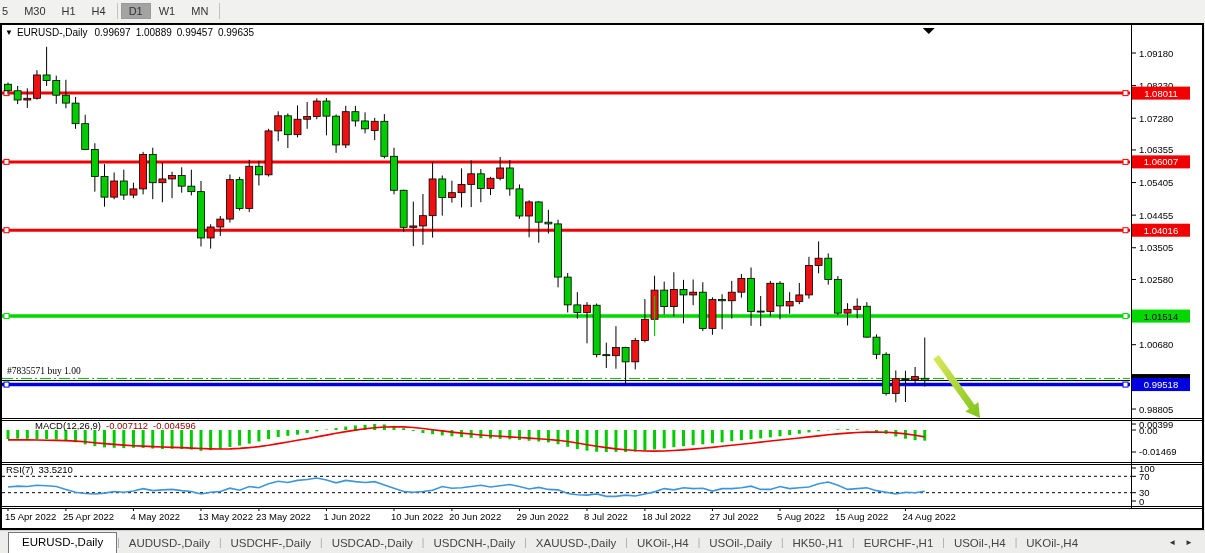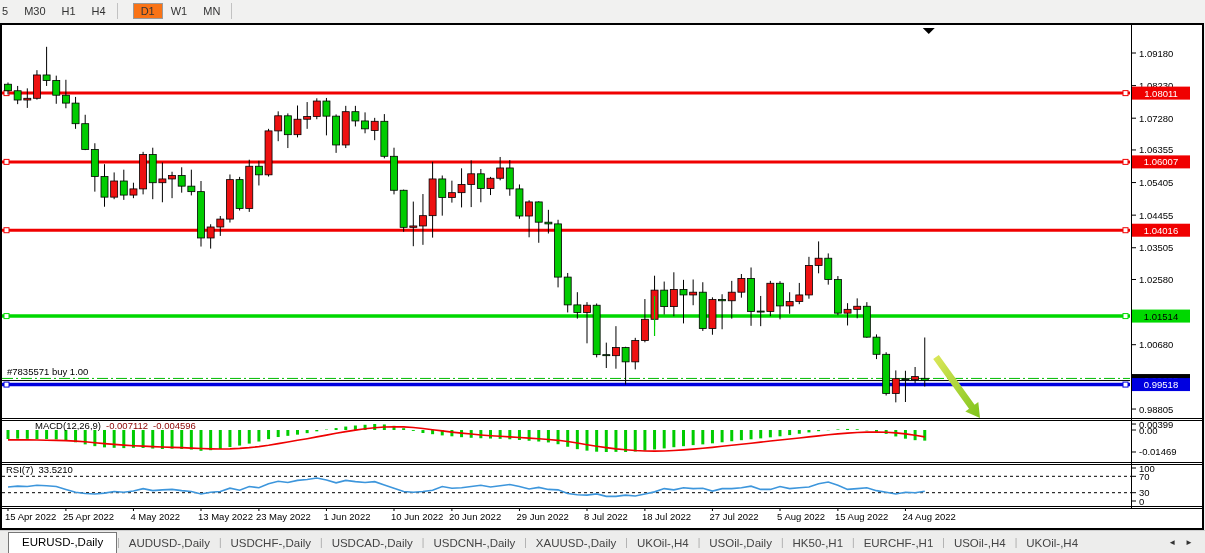--- a/index.html
+++ b/index.html
@@ -4,28 +4,28 @@
 <style>
   html,body{margin:0;padding:0;}
   body{width:1205px;height:553px;overflow:hidden;background:#f0f0f0;
        font-family:"Liberation Sans", sans-serif;position:relative;}
   #app{position:absolute;inset:0;}
   svg{position:absolute;left:0;top:0;}
   .toolbar{position:absolute;left:0;top:0;width:1205px;height:22px;background:#f1f1f0;
            display:flex;align-items:center;z-index:3;}
   .tf{font-size:11px;color:#333;padding:2px 8px;cursor:default;}
   .tf.first{padding-left:2px;}
-  .tf.active{background:#f97316;border:1px solid #9a9a9a;padding:1px 7px;margin-left:12px;}
+  .tf.active{background:#a3a3a3;border:1px solid #9a9a9a;padding:1px 7px;}
   .vsep{width:1px;height:16px;background:#c2c2c2;margin:0 3px;}
   .overlay{position:absolute;z-index:2;color:#000;white-space:nowrap;}
   .title{left:5px;top:27px;font-size:10px;}
   .title .sym{margin-left:4px;margin-right:7px;}
   .title .num{margin-right:5px;}
   .dd{font-size:8px;position:relative;top:-1px;}
-  .olabel{left:7px;top:366px;font-size:9.5px;}
+  .olabel{left:7px;top:366px;font-size:9.5px;font-family:Liberation Serif, serif;}
   .ind{font-size:9.5px;}
   .macdl{left:6px;top:420px;margin-left:29px;}
   .rsil{left:6px;top:464px;}
   .ind .val{color:#8b0000;margin-left:5px;}
   .rsil .val{color:#000;}
   .tabbar{position:absolute;left:0;top:530px;width:1205px;height:23px;background:#ededec;
           display:flex;align-items:center;z-index:3;border-top:1px solid #cfcfcf;}
   .tab{font-size:11.5px;color:#444;padding:2px 9px;cursor:default;}
   .tab.active{background:#fff;color:#000;border:1px solid #777;border-bottom:none;
               padding:3px 13px 5px 13px;margin-left:8px;}
@@ -458,20 +458,23 @@
     <span class="tf">M30</span>
     <span class="tf">H1</span>
     <span class="tf">H4</span>
     <span class="vsep"></span>
     <span class="tf active">D1</span>
     <span class="tf">W1</span>
     <span class="tf">MN</span>
     <span class="vsep"></span>
   </div>
 
+  <div class="overlay title">
+    <span class="dd">▼</span><span class="sym">EURUSD-,Daily</span><span class="num">0.99697</span><span class="num">1.00889</span><span class="num">0.99457</span><span class="num">0.99635</span>
+  </div>
 
   <div class="overlay olabel">#7835571 buy 1.00</div>
 
   <div class="overlay ind macdl">
     <span>MACD(12,26,9)</span><span class="val">-0.007112</span><span class="val">-0.004596</span>
   </div>
 
   <div class="overlay ind rsil">
     <span>RSI(7)</span><span class="val">33.5210</span>
   </div>

